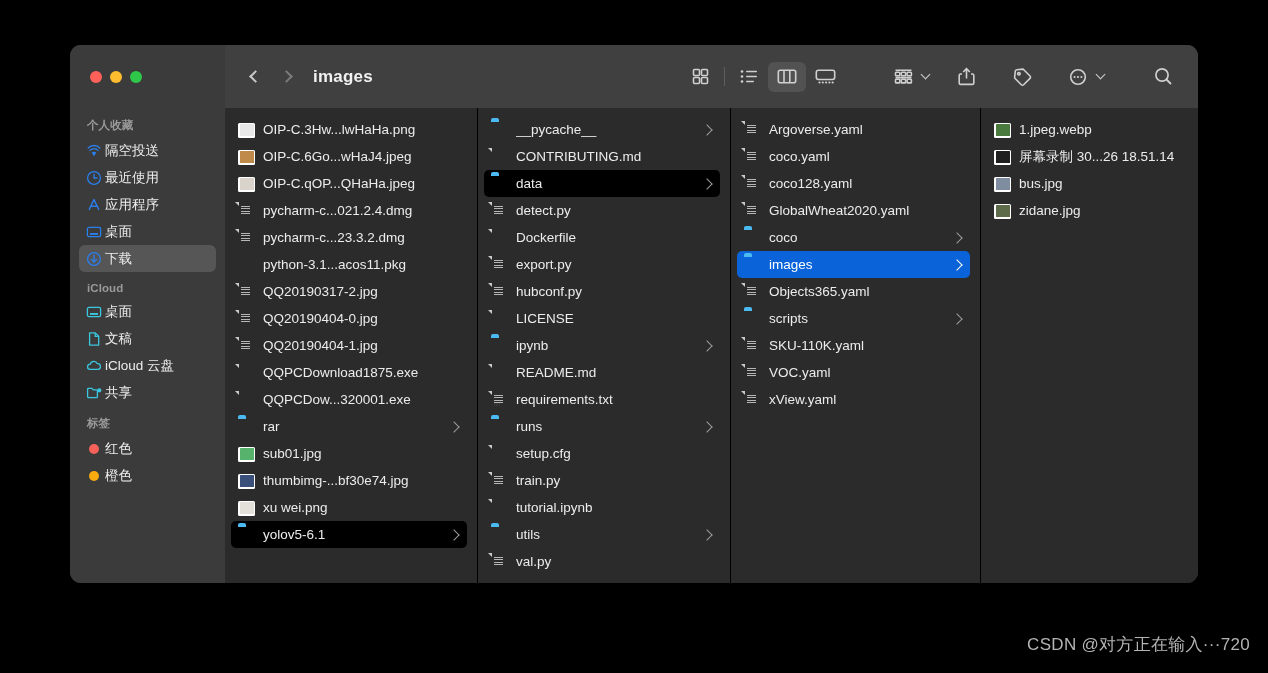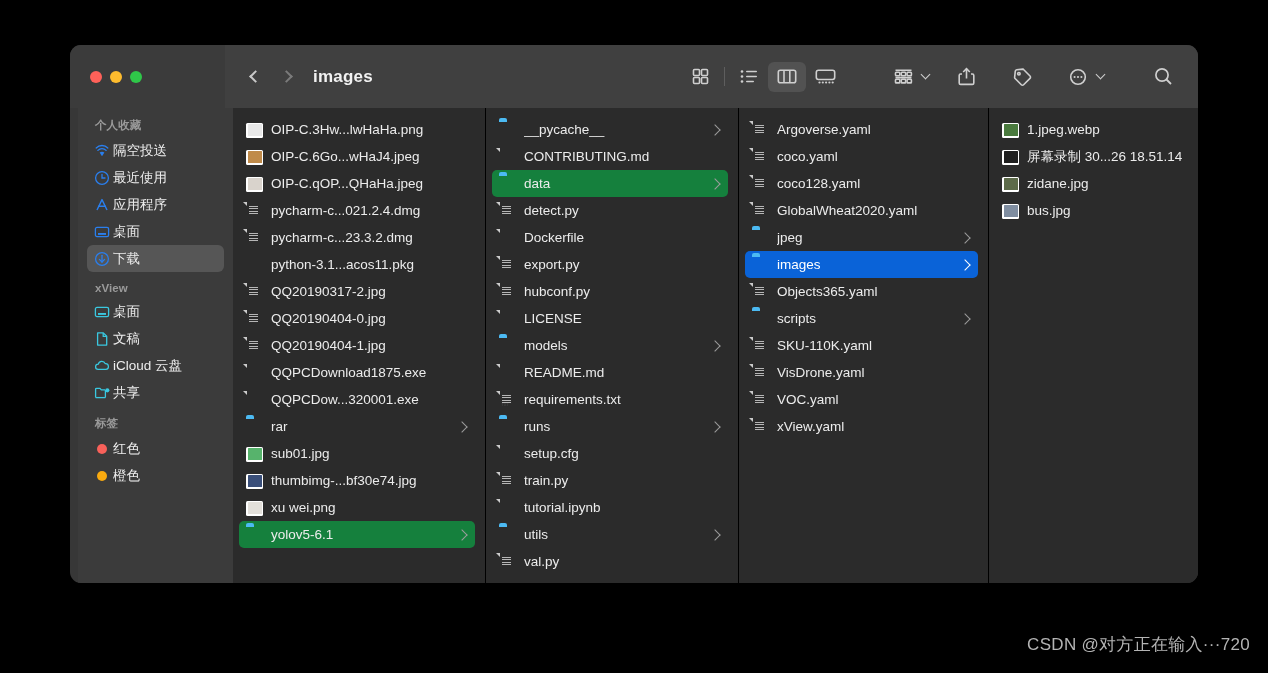--- a/index.html
+++ b/index.html
@@ -78,21 +78,21 @@
   .tgap-md { width: 18px; }
 
   .dchev {
     width: 7px; height: 7px;
     border-left: 1.7px solid #cfcfcf; border-bottom: 1.7px solid #cfcfcf;
     transform: rotate(-45deg);
     margin-top: -4px;
   }
 
   
-  .body { position: absolute; left: 8px; top: 63px; width: 100%; height: 475px; display: flex; }
+  .body { position: absolute; left: 0; top: 63px; width: 100%; height: 475px; display: flex; }
 
   
   .sidebar {
     width: 155px; height: 100%;
     background: #3b3b3b;
     padding: 0 9px;
     overflow: hidden;
     flex: 0 0 155px;
   }
   .sb-header {
@@ -124,21 +124,21 @@
   .col.c4 { flex: 1; border-right: none; }
 
   .row {
     display: flex; align-items: center;
     height: 27px;
     margin: 0 6px;
     border-radius: 5px;
     padding-left: 7px; padding-right: 7px;
     gap: 8px;
   }
-  .row.sel-grey { background: #15803d; }
+  .row.sel-grey { background: #000000; }
   .row.sel-blue { background: #0a63d8; }
   .row-label {
     font-size: 13.5px; color: #ececec;
     white-space: nowrap; overflow: hidden; text-overflow: ellipsis;
     flex: 1;
   }
   .row.sel-blue .row-label { color: #ffffff; }
   .disc {
     font-size: 0; width: 8px; height: 8px; flex: 0 0 8px;
     border-right: 1.6px solid #9c9c9c; border-top: 1.6px solid #9c9c9c;
@@ -388,21 +388,21 @@
           <span class="sb-ico">
             <svg width="16" height="16" viewBox="0 0 16 16">
               <circle cx="8" cy="8" r="6.4" stroke="#2a7fee" stroke-width="1.3" fill="none"></circle>
               <line x1="8" y1="4.3" x2="8" y2="11" stroke="#2a7fee" stroke-width="1.3" stroke-linecap="round"></line>
               <path d="M5.4 8.4 L8 11 L10.6 8.4" stroke="#2a7fee" stroke-width="1.3" fill="none" stroke-linecap="round" stroke-linejoin="round"></path>
             </svg>
           </span>
           <span class="sb-label">下载</span>
         </div>
 
-        <div class="sb-header">xView</div>
+        <div class="sb-header">iCloud</div>
 
         <div class="sb-item">
           <span class="sb-ico">
             <svg width="16" height="16" viewBox="0 0 16 16">
               <rect x="1.4" y="3.4" width="13.2" height="9.2" rx="1.6" stroke="#3ac8e0" stroke-width="1.3" fill="none"></rect>
               <rect x="4" y="9" width="8" height="1.9" fill="#3ac8e0"></rect>
             </svg>
           </span>
           <span class="sb-label">桌面</span>
         </div>
@@ -598,21 +598,21 @@
               <span class="row-label">hubconf.py</span>
               <span class="disc hidden"></span>
             </div>
             <div class="row">
               <span class="fico"><span class="doc"></span></span>
               <span class="row-label">LICENSE</span>
               <span class="disc hidden"></span>
             </div>
             <div class="row">
               <span class="fico"><span class="folder"></span></span>
-              <span class="row-label">models</span>
+              <span class="row-label">ipynb</span>
               <span class="disc"></span>
             </div>
             <div class="row">
               <span class="fico"><span class="doc"></span></span>
               <span class="row-label">README.md</span>
               <span class="disc hidden"></span>
             </div>
             <div class="row">
               <span class="fico"><span class="doc lined"><span class="tag">TXT</span></span></span>
               <span class="row-label">requirements.txt</span>
@@ -665,21 +665,21 @@
               <span class="row-label">coco128.yaml</span>
               <span class="disc hidden"></span>
             </div>
             <div class="row">
               <span class="fico"><span class="doc lined"></span></span>
               <span class="row-label">GlobalWheat2020.yaml</span>
               <span class="disc hidden"></span>
             </div>
             <div class="row">
               <span class="fico"><span class="folder"></span></span>
-              <span class="row-label">jpeg</span>
+              <span class="row-label">coco</span>
               <span class="disc"></span>
             </div>
             <div class="row sel-blue">
               <span class="fico"><span class="folder"></span></span>
               <span class="row-label">images</span>
               <span class="disc"></span>
             </div>
             <div class="row">
               <span class="fico"><span class="doc lined"></span></span>
               <span class="row-label">Objects365.yaml</span>
@@ -690,25 +690,20 @@
               <span class="row-label">scripts</span>
               <span class="disc"></span>
             </div>
             <div class="row">
               <span class="fico"><span class="doc lined"></span></span>
               <span class="row-label">SKU-110K.yaml</span>
               <span class="disc hidden"></span>
             </div>
             <div class="row">
               <span class="fico"><span class="doc lined"></span></span>
-              <span class="row-label">VisDrone.yaml</span>
-              <span class="disc hidden"></span>
-            </div>
-            <div class="row">
-              <span class="fico"><span class="doc lined"></span></span>
               <span class="row-label">VOC.yaml</span>
               <span class="disc hidden"></span>
             </div>
             <div class="row">
               <span class="fico"><span class="doc lined"></span></span>
               <span class="row-label">xView.yaml</span>
               <span class="disc hidden"></span>
             </div>
           </div>
         <div class="col c4">
@@ -726,33 +721,33 @@
                 <span class="thumb">
                   <span class="inner" style="background: rgb(31, 31, 31);"></span>
                 </span>
               </span>
               <span class="row-label">屏幕录制 30...26 18.51.14</span>
               <span class="disc hidden"></span>
             </div>
             <div class="row">
               <span class="fico">
                 <span class="thumb">
+                  <span class="inner" style="background: rgb(127, 141, 160);"></span>
+                </span>
+              </span>
+              <span class="row-label">bus.jpg</span>
+              <span class="disc hidden"></span>
+            </div>
+            <div class="row">
+              <span class="fico">
+                <span class="thumb">
                   <span class="inner" style="background: rgb(93, 107, 74);"></span>
                 </span>
               </span>
               <span class="row-label">zidane.jpg</span>
-              <span class="disc hidden"></span>
-            </div>
-            <div class="row">
-              <span class="fico">
-                <span class="thumb">
-                  <span class="inner" style="background: rgb(127, 141, 160);"></span>
-                </span>
-              </span>
-              <span class="row-label">bus.jpg</span>
               <span class="disc hidden"></span>
             </div>
           </div>
       </div>
     </div>
   </div>
 
   <div class="watermark">CSDN @对方正在输入···720</div>
 </div>
 

